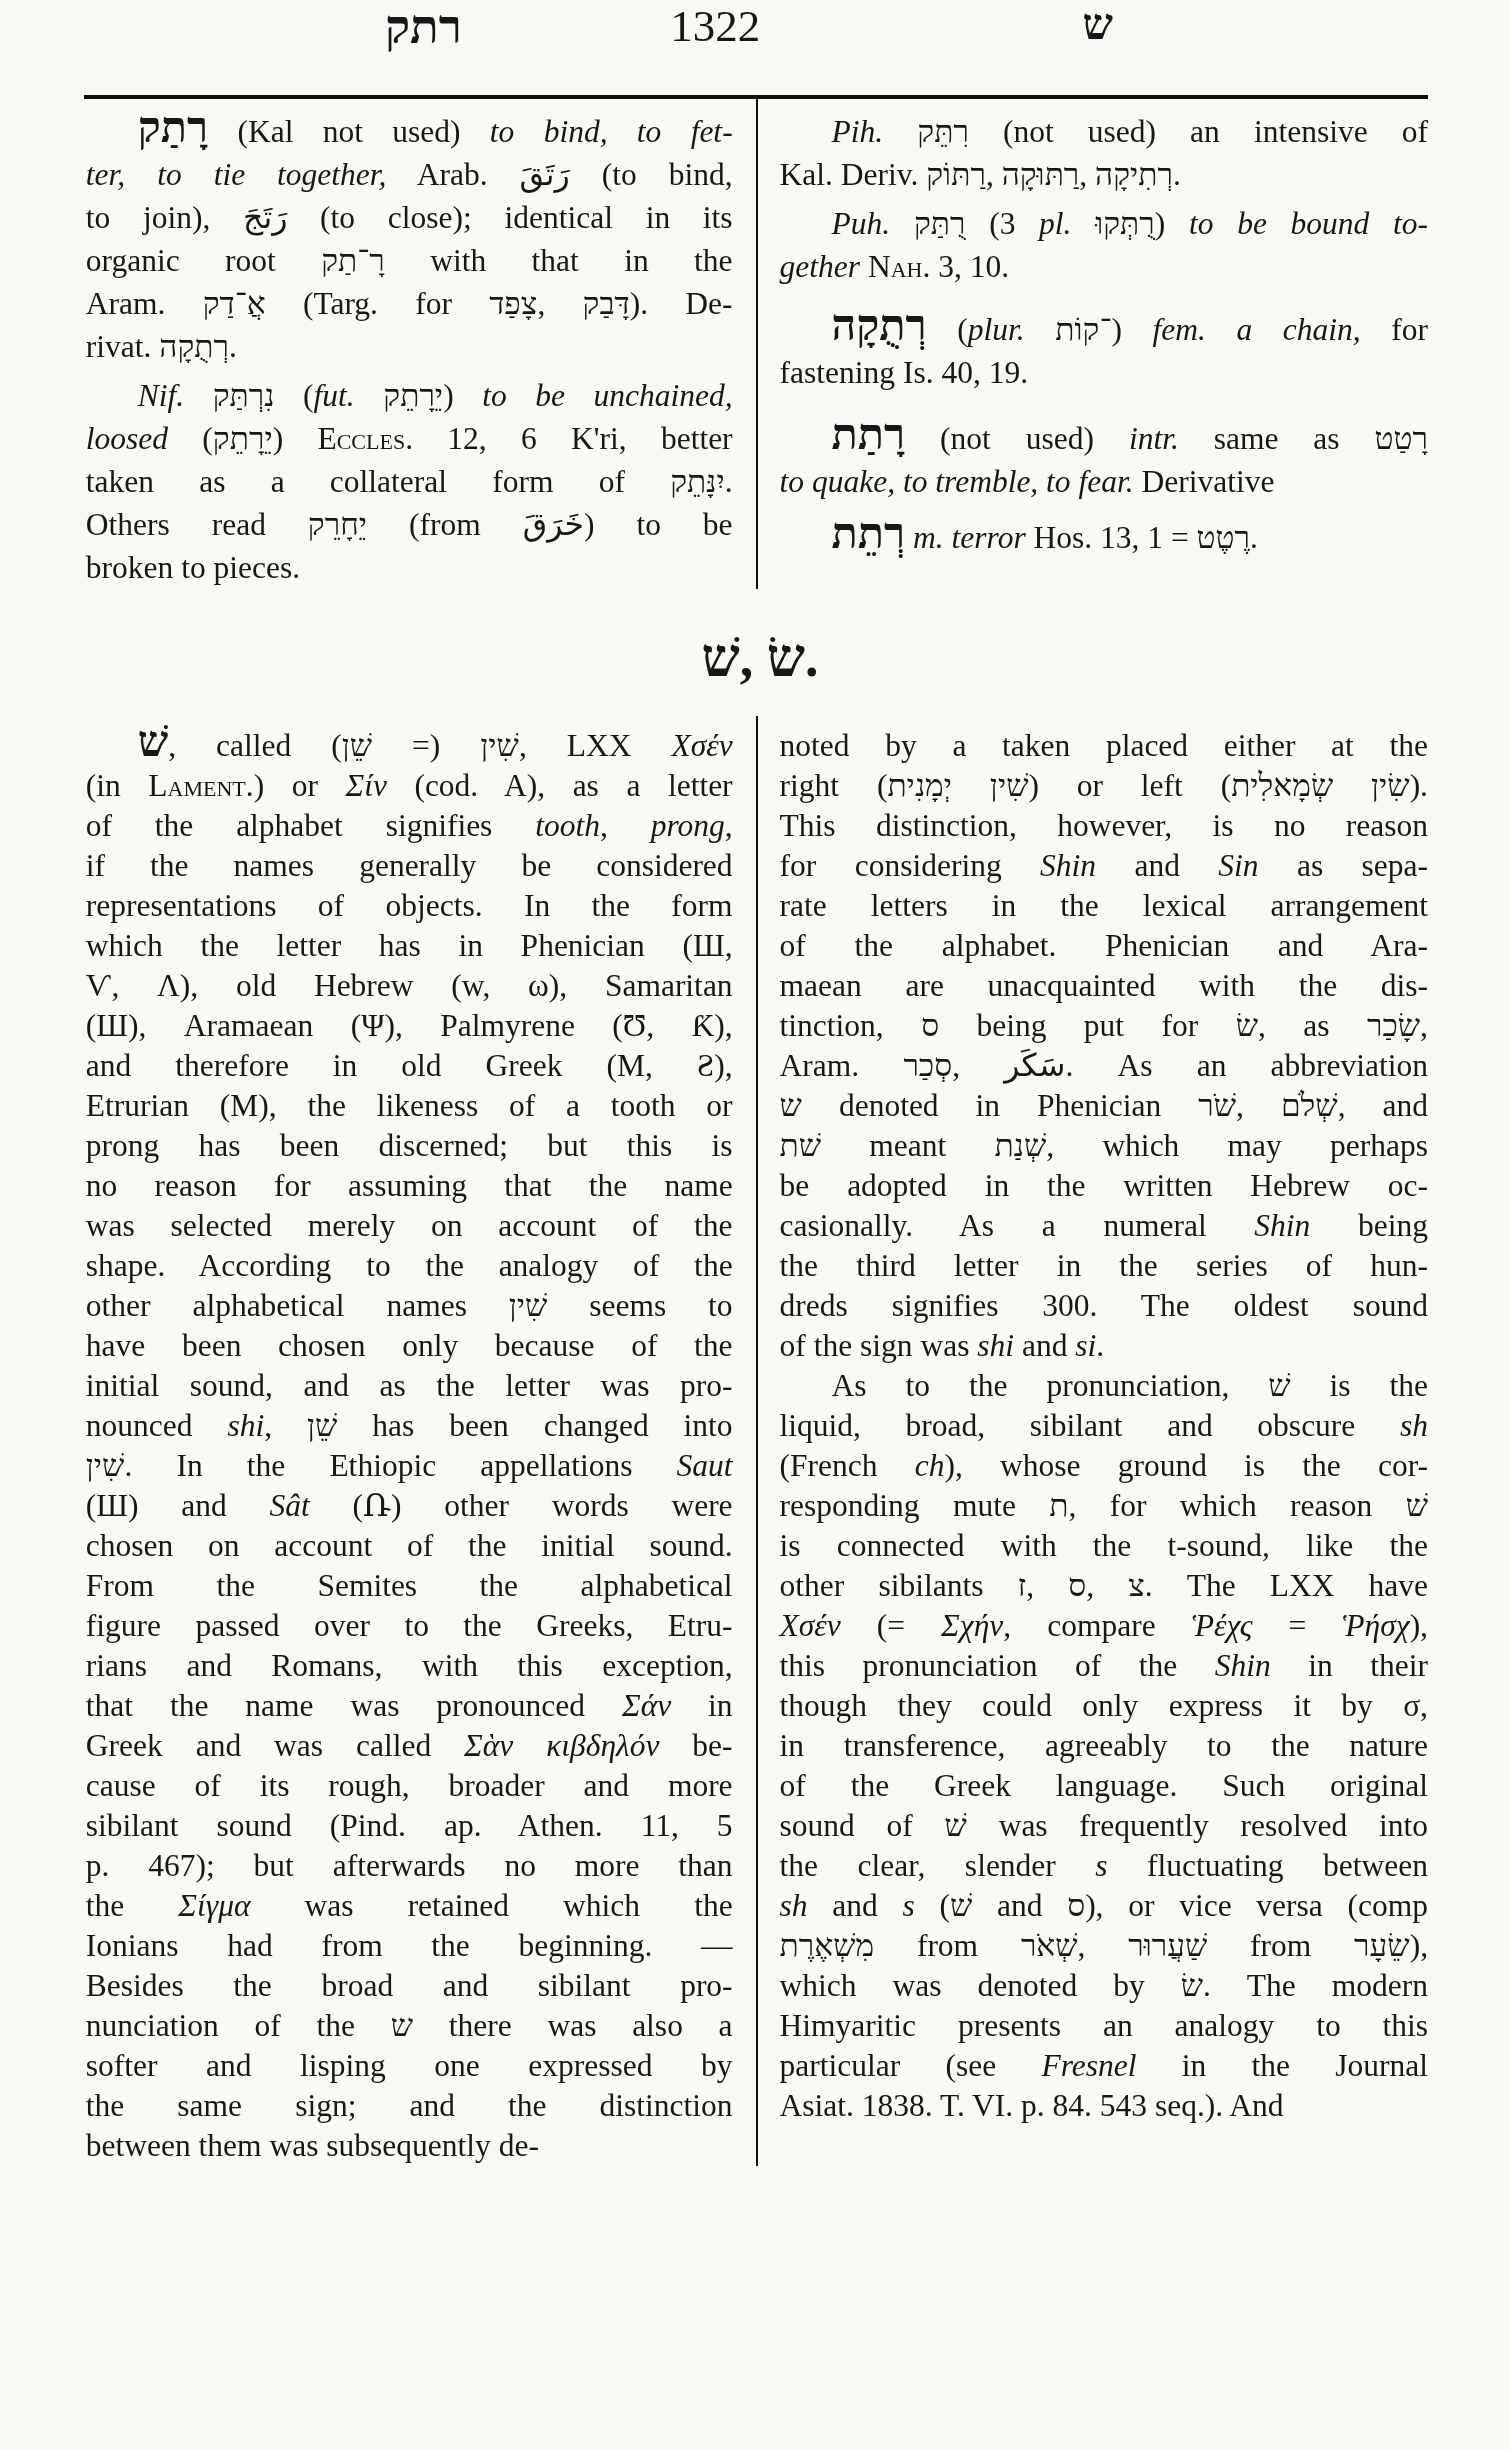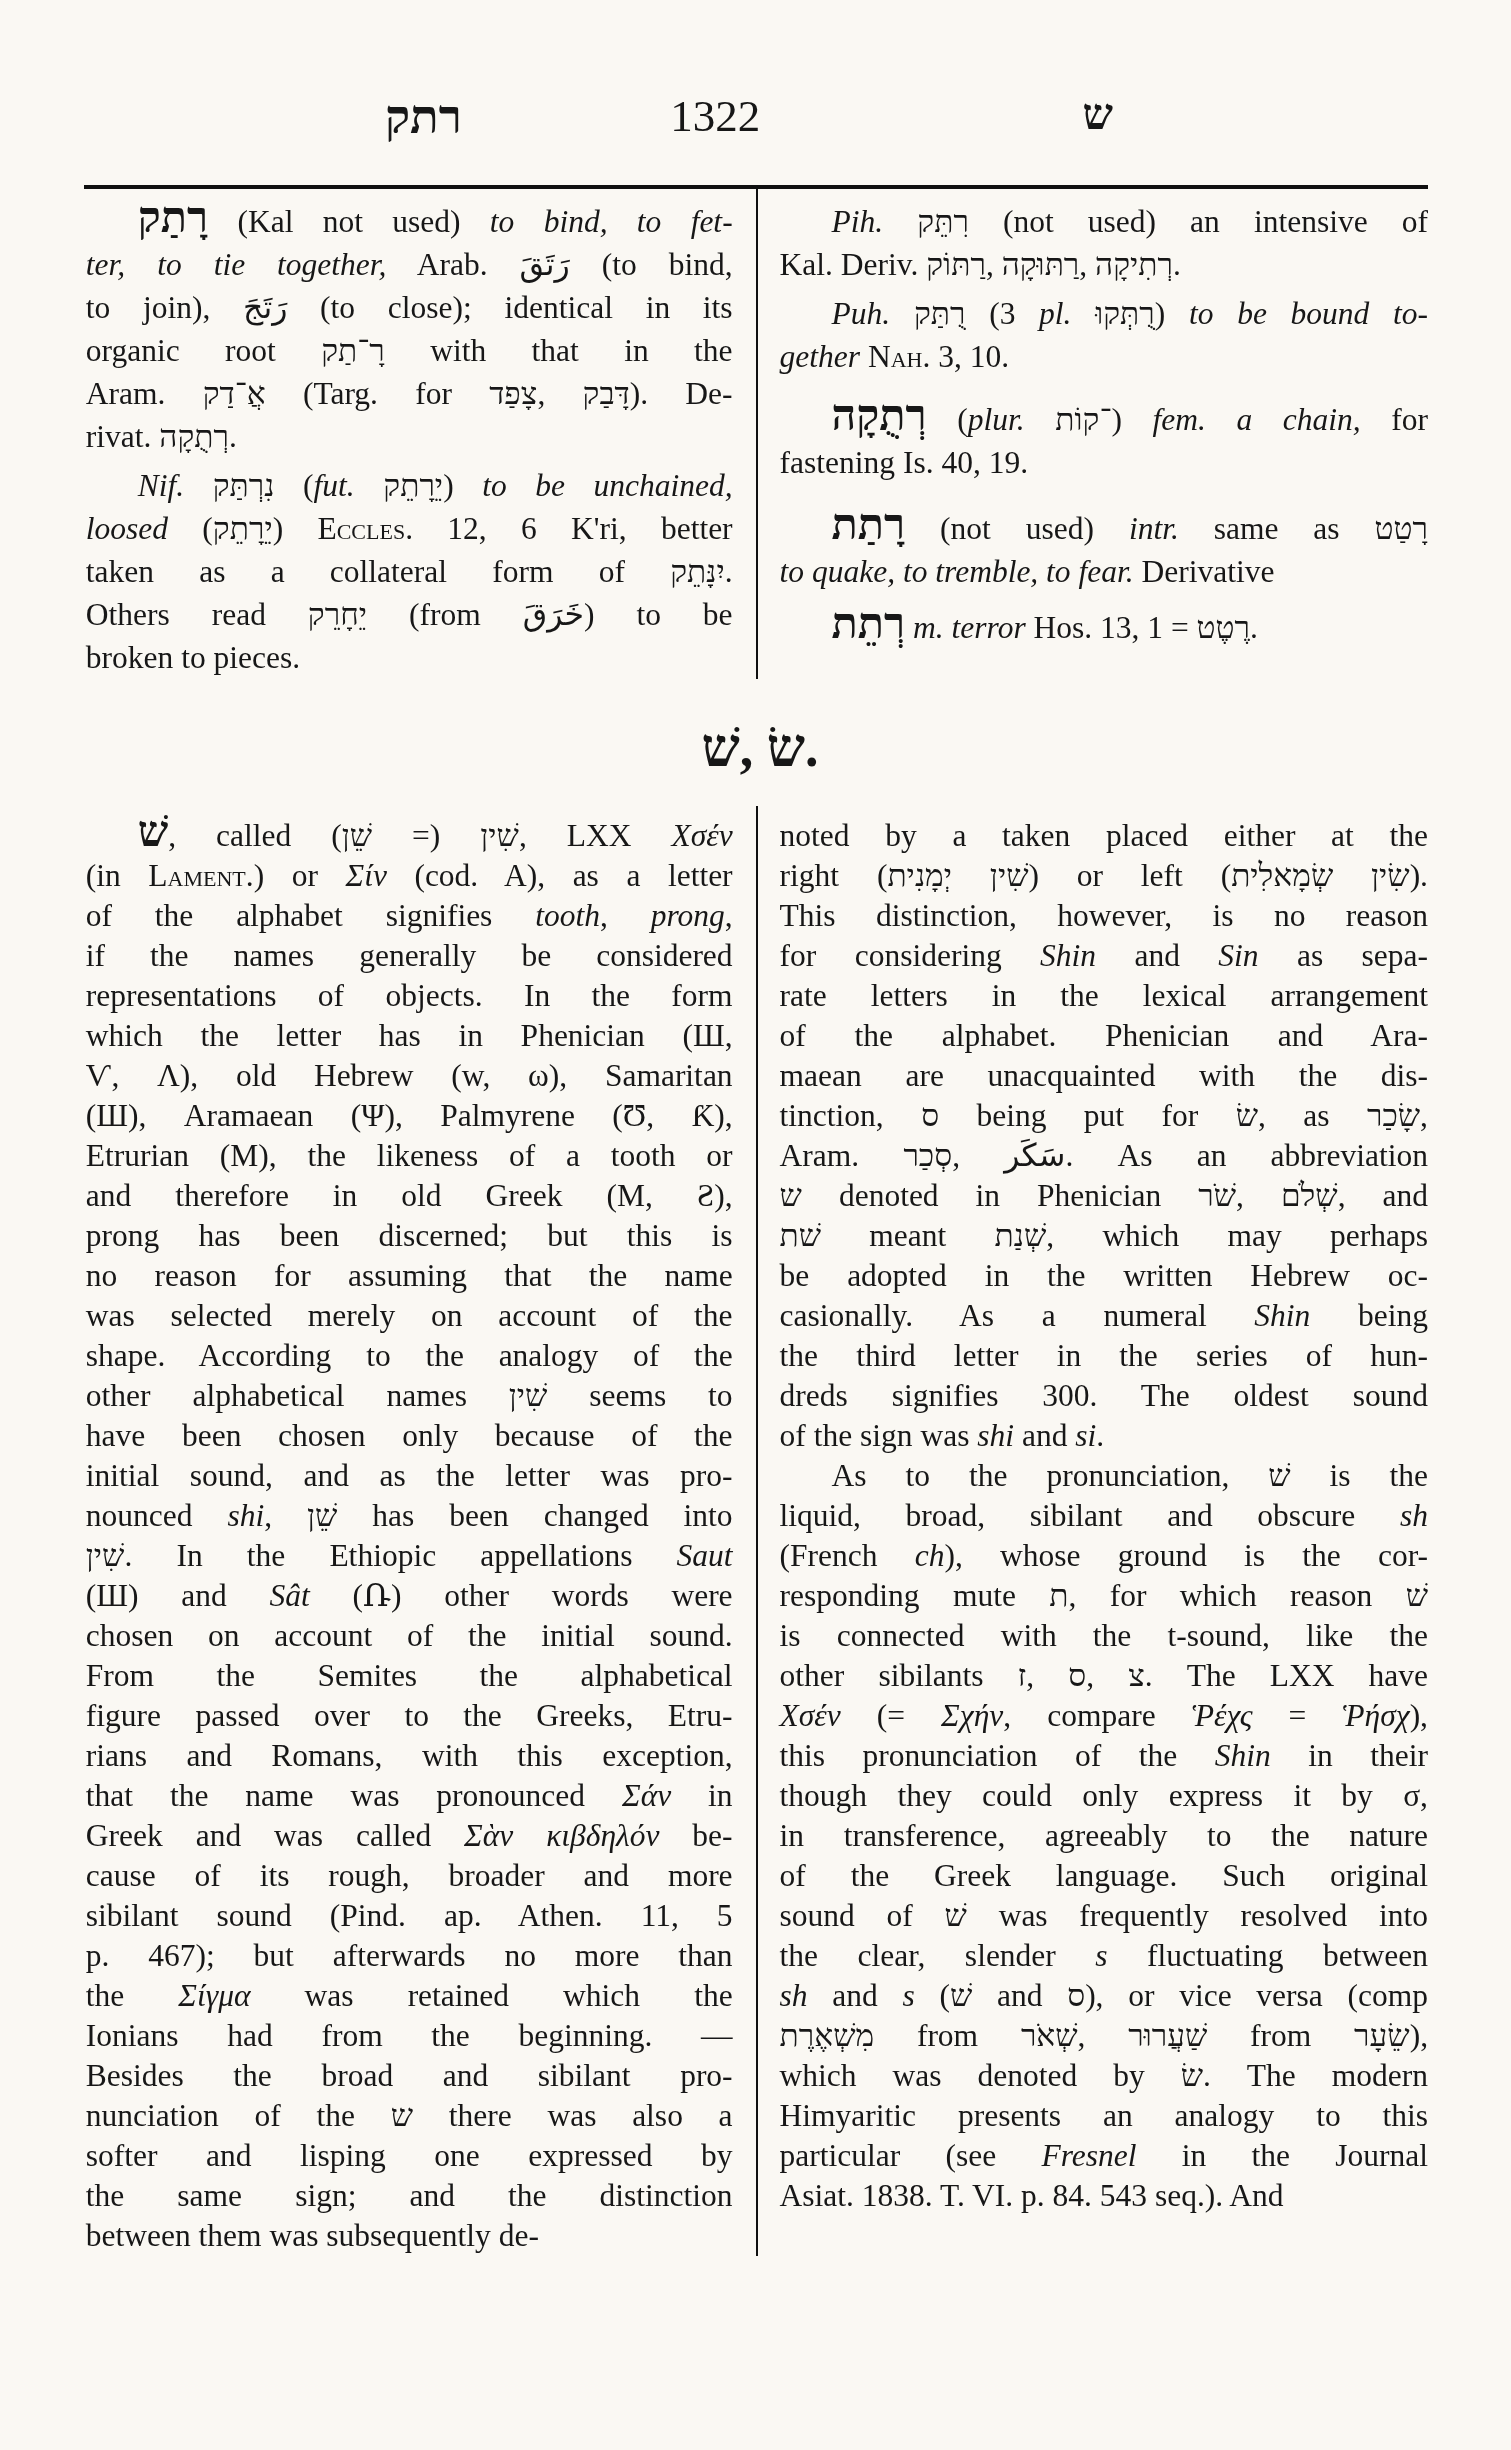--- a/index.html
+++ b/index.html
@@ -4,21 +4,21 @@
 <style>
   html,body { margin:0; padding:0; }
   .page {
     position: relative;
     width: 1512px; height: 2450px;
     background: #faf8f3;
     color: #171717;
     font-family: "Liberation Serif", "DejaVu Serif", "DejaVu Sans", serif;
     overflow: hidden;
   }
-  .header { position: relative; height: 90px; padding-top: 90px; }
+  .header { position: relative; height: 90px; }
   .header span { position: absolute; white-space: nowrap; }
   .hdr-left  { left: 28%;   transform: translateX(-50%); font-size: 47px; font-weight: bold; }
   .hdr-page  { left: 47.3%; transform: translateX(-50%); font-size: 45px; }
   .hdr-right { left: 72.6%; transform: translateX(-50%); font-size: 43px; font-weight: bold; }
   .rule { margin: 5.4px 84px 0 84px; border-top: 4.5px solid #101010; }
   .cols { display: flex; margin: 0 84px; }
   .col { width: 50%; box-sizing: border-box; }
   .col-l { padding: 10.8px 23.4px 0 1.8px; }
   .col-r { border-left: 2.7px solid #101010; padding: 10.8px 0 0 21.6px; }
   .top .line  { line-height: 43px; }
@@ -100,22 +100,22 @@
     <div class="col col-l">
         <div class="para">
           <div class="line firstline"><span class="hw">שׁ</span>, called שִׁין (= שֵׁן), LXX <em>Χσέν</em></div>
           <div class="line">(in <span class="sc">Lament</span>.) or <em>Σίν</em> (cod. A), as a letter</div>
           <div class="line">of the alphabet signifies <em>tooth</em>, <em>prong</em>,</div>
           <div class="line">if the names generally be considered</div>
           <div class="line">representations of objects.  In the form</div>
           <div class="line">which the letter has in Phenician (Ш,</div>
           <div class="line">Ѵ, Λ), old Hebrew (w, ω), Samaritan</div>
           <div class="line">(Ш), Aramaean (Ψ), Palmyrene (Ʊ, Ƙ),</div>
+          <div class="line">and therefore in old Greek (M, Ƨ),</div>
           <div class="line">Etrurian (M), the likeness of a tooth or</div>
-          <div class="line">and therefore in old Greek (M, Ƨ),</div>
           <div class="line">prong has been discerned; but this is</div>
           <div class="line">no reason for assuming that the name</div>
           <div class="line">was selected merely on account of the</div>
           <div class="line">shape.  According to the analogy of the</div>
           <div class="line">other alphabetical names שִׁין seems to</div>
           <div class="line">have been chosen only because of the</div>
           <div class="line">initial sound, and as the letter was pro-</div>
           <div class="line">nounced <em>shi</em>, שֵׁן has been changed into</div>
           <div class="line">שִׁין.  In the Ethiopic appellations <em>Saut</em></div>
           <div class="line">(Ш) and <em>Sât</em> (Ռ) other words were</div>

